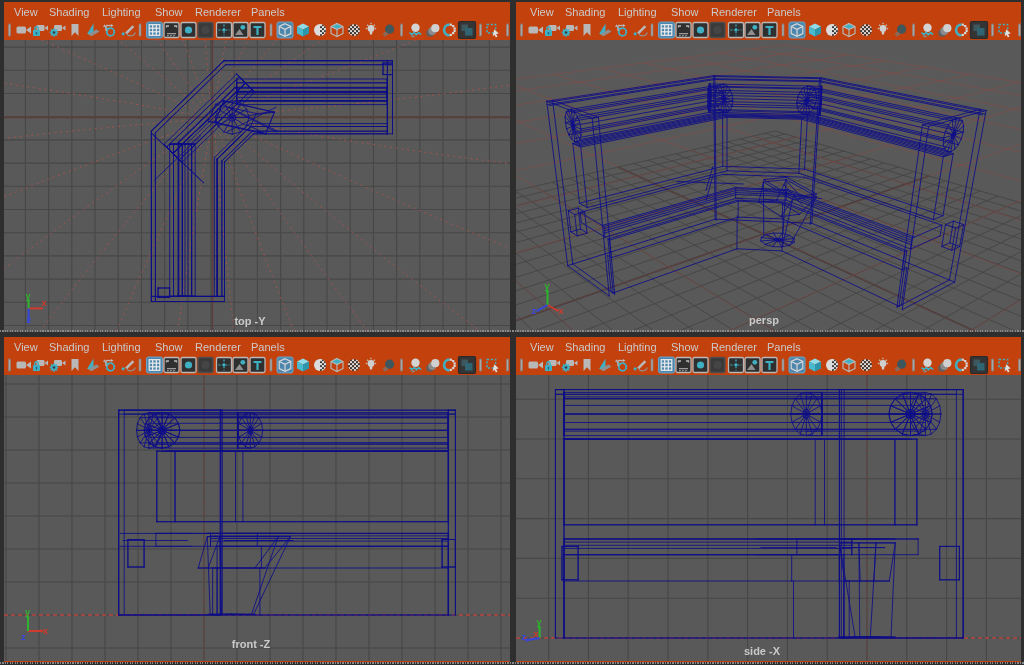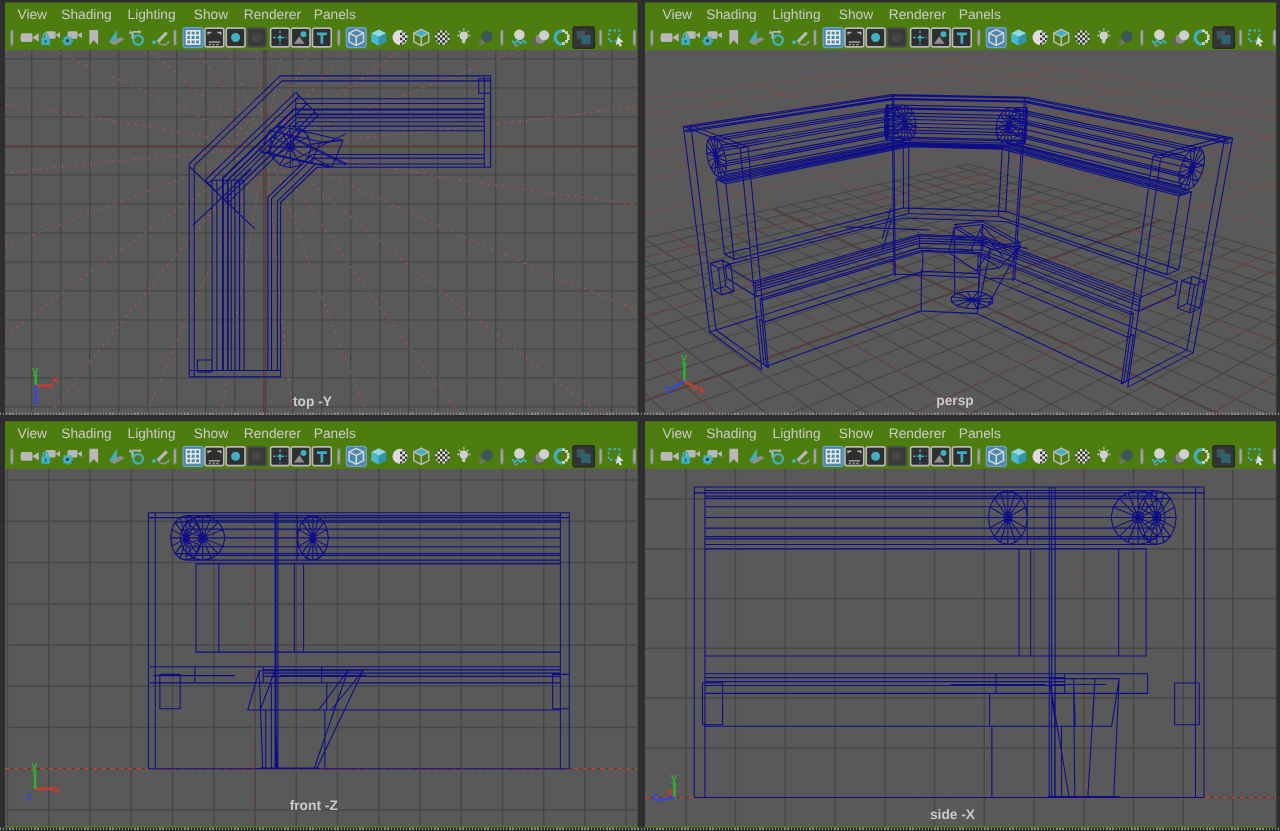--- a/index.html
+++ b/index.html
@@ -1,16 +1,16 @@
 <!DOCTYPE html>
 <html><head><meta charset="utf-8"><style>
 *{margin:0;padding:0;box-sizing:border-box}
 body{width:1024px;height:665px;background:#2e2e2e;overflow:hidden;position:relative;
  font-family:"Liberation Sans",sans-serif}
-.panel{position:absolute;background:#4d7c0f}
+.panel{position:absolute;background:#c2410c}
 .menu{position:relative;height:18px;color:#cbcbcb;font-size:11px}
 .tb{height:20px;position:relative}
 .vp{position:relative}
 .dots{position:absolute;left:0;width:100%;height:1.6px;
  background-image:repeating-linear-gradient(90deg,#888888 0 1px,transparent 1px 2.5px)}
 </style></head><body>
 <div class="panel" style="left:4px;top:2px;width:506px;height:330px">
     <div class="menu">
       <span style="position:absolute;left:10px;top:4px">View</span>
       <span style="position:absolute;left:45px;top:4px">Shading</span>

